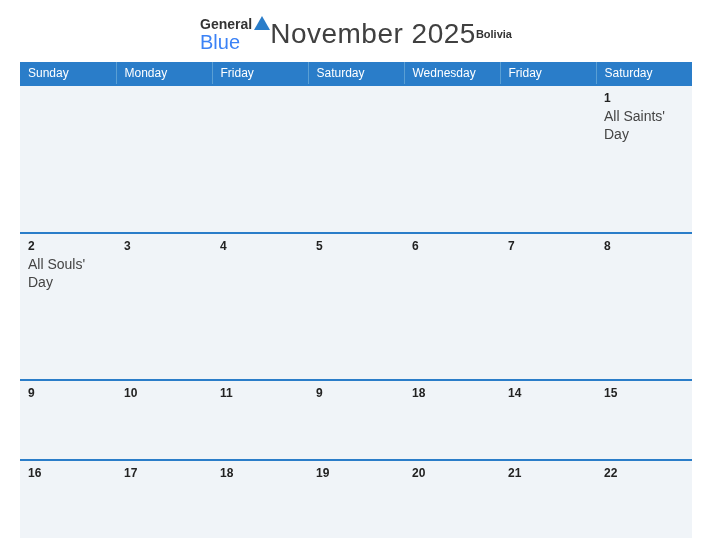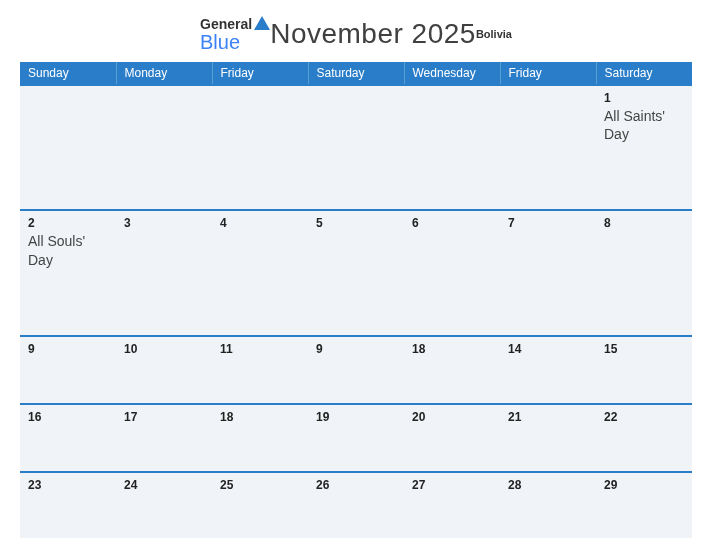--- a/index.html
+++ b/index.html
@@ -214,37 +214,14 @@
         <td>
           <span class="day-number">20</span>
         </td>
         <td>
           <span class="day-number">21</span>
         </td>
         <td>
           <span class="day-number">22</span>
         </td>
       </tr>
-      <tr>
-        <td>
-          <span class="day-number">23</span>
-        </td>
-        <td>
-          <span class="day-number">24</span>
-        </td>
-        <td>
-          <span class="day-number">25</span>
-        </td>
-        <td>
-          <span class="day-number">26</span>
-        </td>
-        <td>
-          <span class="day-number">27</span>
-        </td>
-        <td>
-          <span class="day-number">28</span>
-        </td>
-        <td>
-          <span class="day-number">29</span>
-        </td>
-      </tr>
     </tbody>
 </table>
 
 </body></html>

